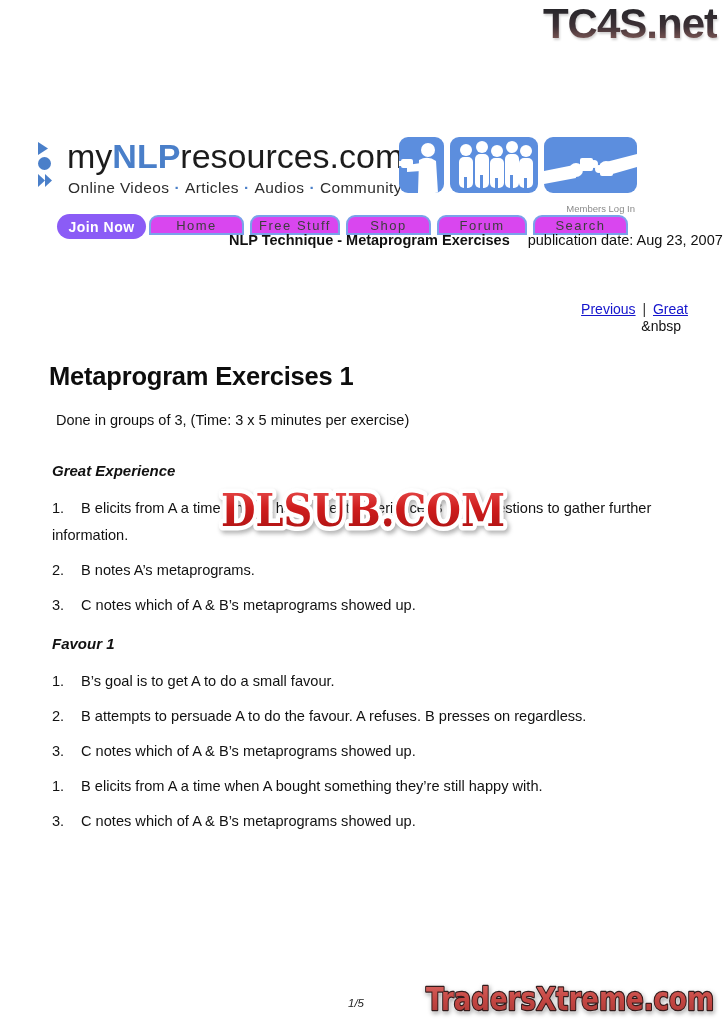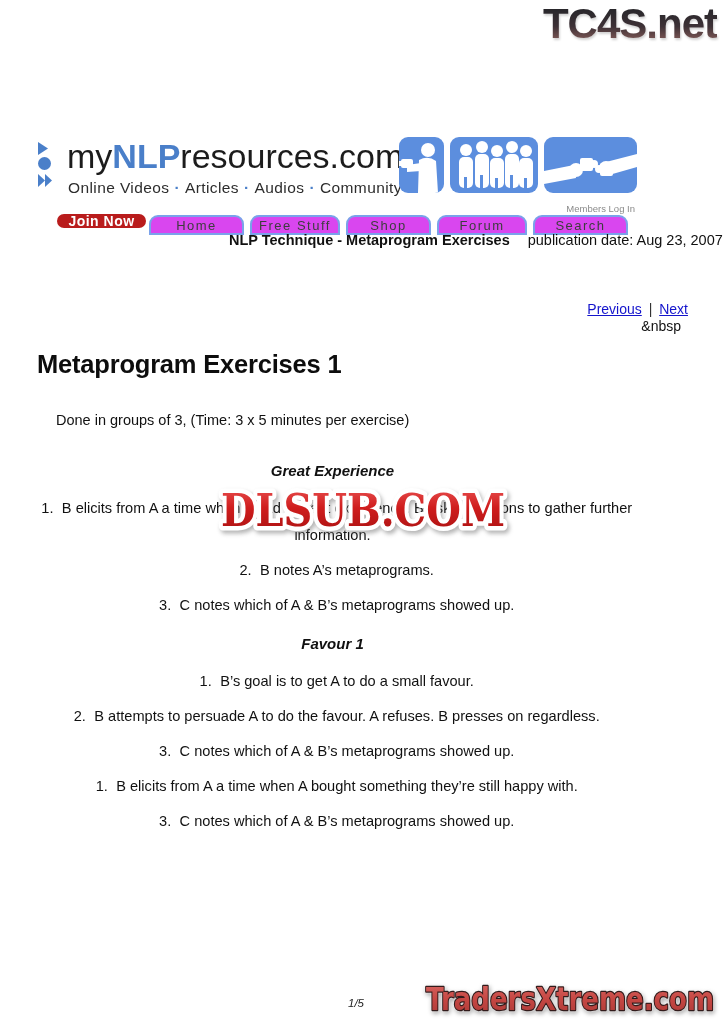--- a/index.html
+++ b/index.html
@@ -20,21 +20,21 @@
   .tagline{position:absolute;left:40px;top:179px;font-size:15.5px;color:#2d2d2d;letter-spacing:0.4px;margin-left:28px;}
   .tagline .dot{color:var(--logo-blue);margin:0 5px;font-weight:bold;}
 
   
   .header-images{position:absolute;left:399px;top:137px;display:flex;gap:6px;align-items:flex-start;}
   .himg{background:var(--image-blue);border-radius:9px;height:56px;overflow:hidden;}
   .himg svg{display:block;}
   .members{position:absolute;top:203px;right:89px;font-size:9.5px;color:#8a8a8a;cursor:pointer;}
 
   
-  .join{position:absolute;left:57px;top:214px;width:89px;height:14px;background:#b91c1c;border-radius:13px;
+  .join{position:absolute;left:57px;top:214px;width:89px;height:25px;background:#8b5cf6;border-radius:13px;
         color:#fff;font-weight:bold;font-size:14px;display:flex;align-items:center;justify-content:center;
         letter-spacing:0.5px;cursor:pointer;}
   .tabs{position:absolute;left:149px;top:215px;display:flex;gap:6px;}
   .tab{box-sizing:border-box;height:20px;border:2px solid var(--tab-border-blue);border-radius:9px 9px 0 0;
        background:#d946ef;color:#3d3d3d;font-size:13px;letter-spacing:1.5px;
        display:flex;align-items:center;justify-content:center;cursor:pointer;}
   .tab:nth-child(1){width:95px}.tab:nth-child(2){width:90px}.tab:nth-child(3){width:85px}
   .tab:nth-child(4){width:90px}.tab:nth-child(5){width:95px}
 
   
@@ -42,24 +42,24 @@
   .pub-title{font-weight:bold;}
   .pub-date{margin-left:18px;}
 
   
   .pager{position:absolute;top:301px;right:36px;font-size:14px;color:#333;white-space:nowrap;}
   .plink{color:var(--link-blue);text-decoration:underline;cursor:pointer;}
   .psep{margin:0 3px;color:#333;}
   .nbsp{position:absolute;top:318px;right:43px;font-size:14px;color:#111;}
 
   
-  .doc-title{position:absolute;left:36px;top:349px;margin:1px;font-size:25.5px;line-height:29px;
+  .doc-title{position:absolute;left:36px;top:349px;margin:13px;font-size:25.5px;line-height:29px;
              font-weight:bold;color:#0d0d0d;letter-spacing:-0.2px;}
   .subtitle{position:absolute;left:56px;top:412px;font-size:14.5px;color:#111;}
-  .sections{position:absolute;left:24px;top:462px;width:617px;color:#111;text-align:center;}
+  .sections{position:absolute;left:52px;top:462px;width:617px;color:#111;}
   .sec-heading{font-size:15px;font-weight:bold;font-style:italic;line-height:18px;margin:16px 0 15px;}
   .sec-heading.first{margin-top:0;}
   .list-item{font-size:14.6px;line-height:27px;margin:0 0 8px 0;}
   .num{display:inline-block;width:29px;}
 
   
   .dlsub{position:absolute;left:213px;top:479px;filter:drop-shadow(2px 3px 2px rgba(90,90,90,0.45));}
   .txtreme{position:absolute;left:422px;top:977px;
            filter:drop-shadow(0 0 1px rgba(255,255,255,0.9)) drop-shadow(1px 2px 2px rgba(0,0,0,0.35));}
   .pagenum{position:absolute;left:348px;top:997px;font-size:11.5px;font-style:italic;color:#222;}
@@ -145,21 +145,21 @@
       <div class="tab">Search</div>
     </div>
 
   <div class="publine">
     <span class="pub-title">NLP Technique - Metaprogram Exercises</span><span class="pub-date">publication date: Aug 23, 2007</span>
   </div>
 
   <div class="pager">
     <a class="plink">Previous</a>
     <span class="psep">|</span>
-    <a class="plink">Next</a>
+    <a class="plink">Great</a>
   </div>
   <div class="nbsp">&amp;nbsp</div>
 
   <h1 class="doc-title">Metaprogram Exercises 1</h1>
   <div class="subtitle">Done in groups of 3, (Time: 3 x 5 minutes per exercise)</div>
 
   <div class="sections">
       <div class="sec-heading first">Great Experience</div>
       <div class="list-item"><span class="num">1.</span><span>B elicits from A a time when A had a great experience. B asks questions to gather further information.</span></div>
       <div class="list-item"><span class="num">2.</span><span>B notes A’s metaprograms.</span></div>

